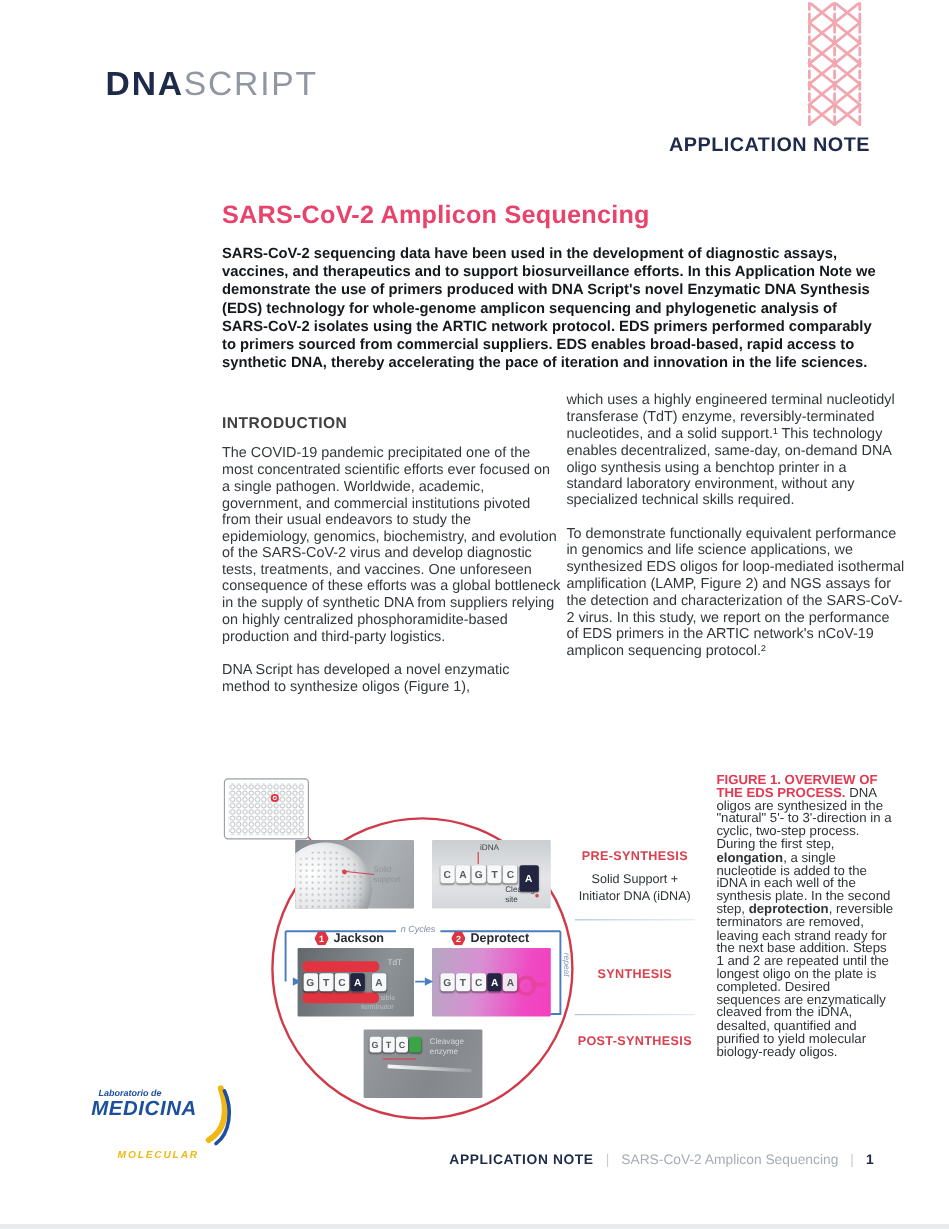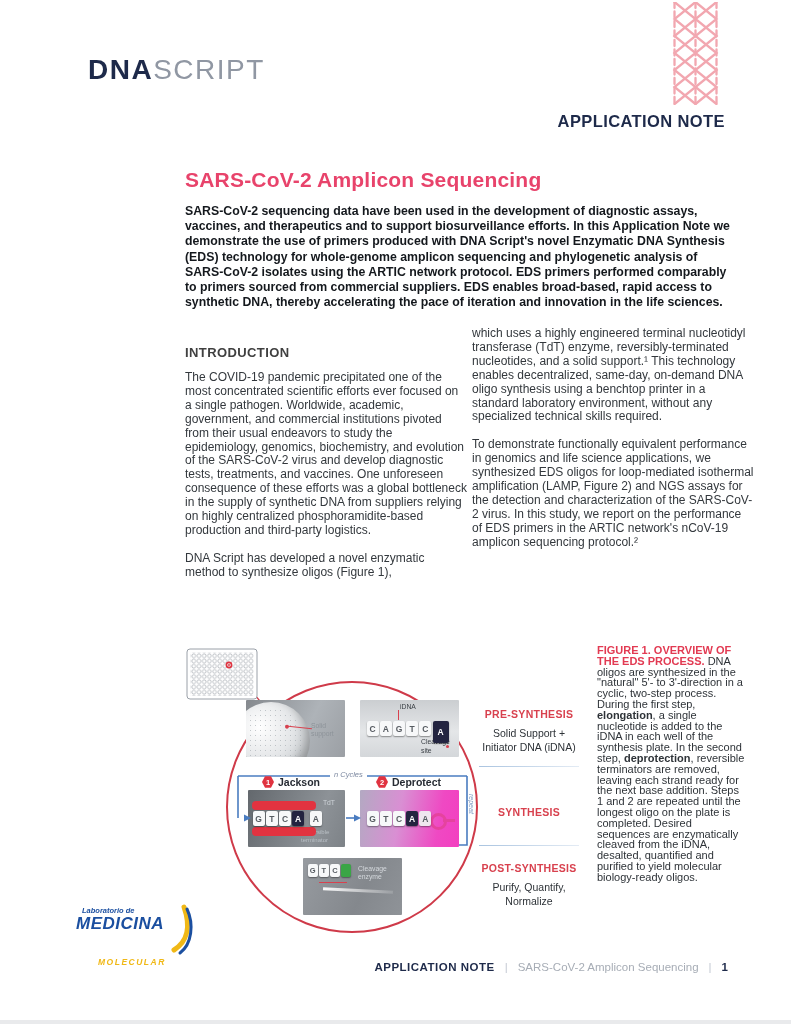--- a/index.html
+++ b/index.html
@@ -243,24 +243,20 @@
       <span>Initiator DNA (iDNA)</span>
     </div>
   </div>
   <div class="stage-sep sep-1"></div>
   <div class="stage stage-syn">
     <div class="stage-title">SYNTHESIS</div>
   </div>
   <div class="stage-sep sep-2"></div>
   <div class="stage stage-post">
     <div class="stage-title">POST-SYNTHESIS</div>
-    <div class="stage-desc">
-      <span>Purify, Quantify,</span>
-      <span>Normalize</span>
-    </div>
   </div>
 
   <div class="fig-caption">
     <span class="cap-lead">FIGURE 1. OVERVIEW OF THE EDS PROCESS. </span><span><span>DNA oligos are synthesized in the "natural" 5'- to 3'-direction in a cyclic, two-step process. During the first step, </span><span style="font-weight: 700;">elongation</span><span>, a single nucleotide is added to the iDNA in each well of the synthesis plate. In the second step, </span><span style="font-weight: 700;">deprotection</span><span>, reversible terminators are removed, leaving each strand ready for the next base addition. Steps 1 and 2 are repeated until the longest oligo on the plate is completed. Desired sequences are enzymatically cleaved from the iDNA, desalted, quantified and purified to yield molecular biology-ready oligos.</span></span>
   </div>
 
 
   <div class="medicina">
     <svg class="med-swoosh" width="30" height="54" viewBox="0 0 30 54">
       <path d="M8,48 C21,40 25,25 18,5" fill="none" stroke="#F0B816" stroke-width="5" stroke-linecap="round"></path>

